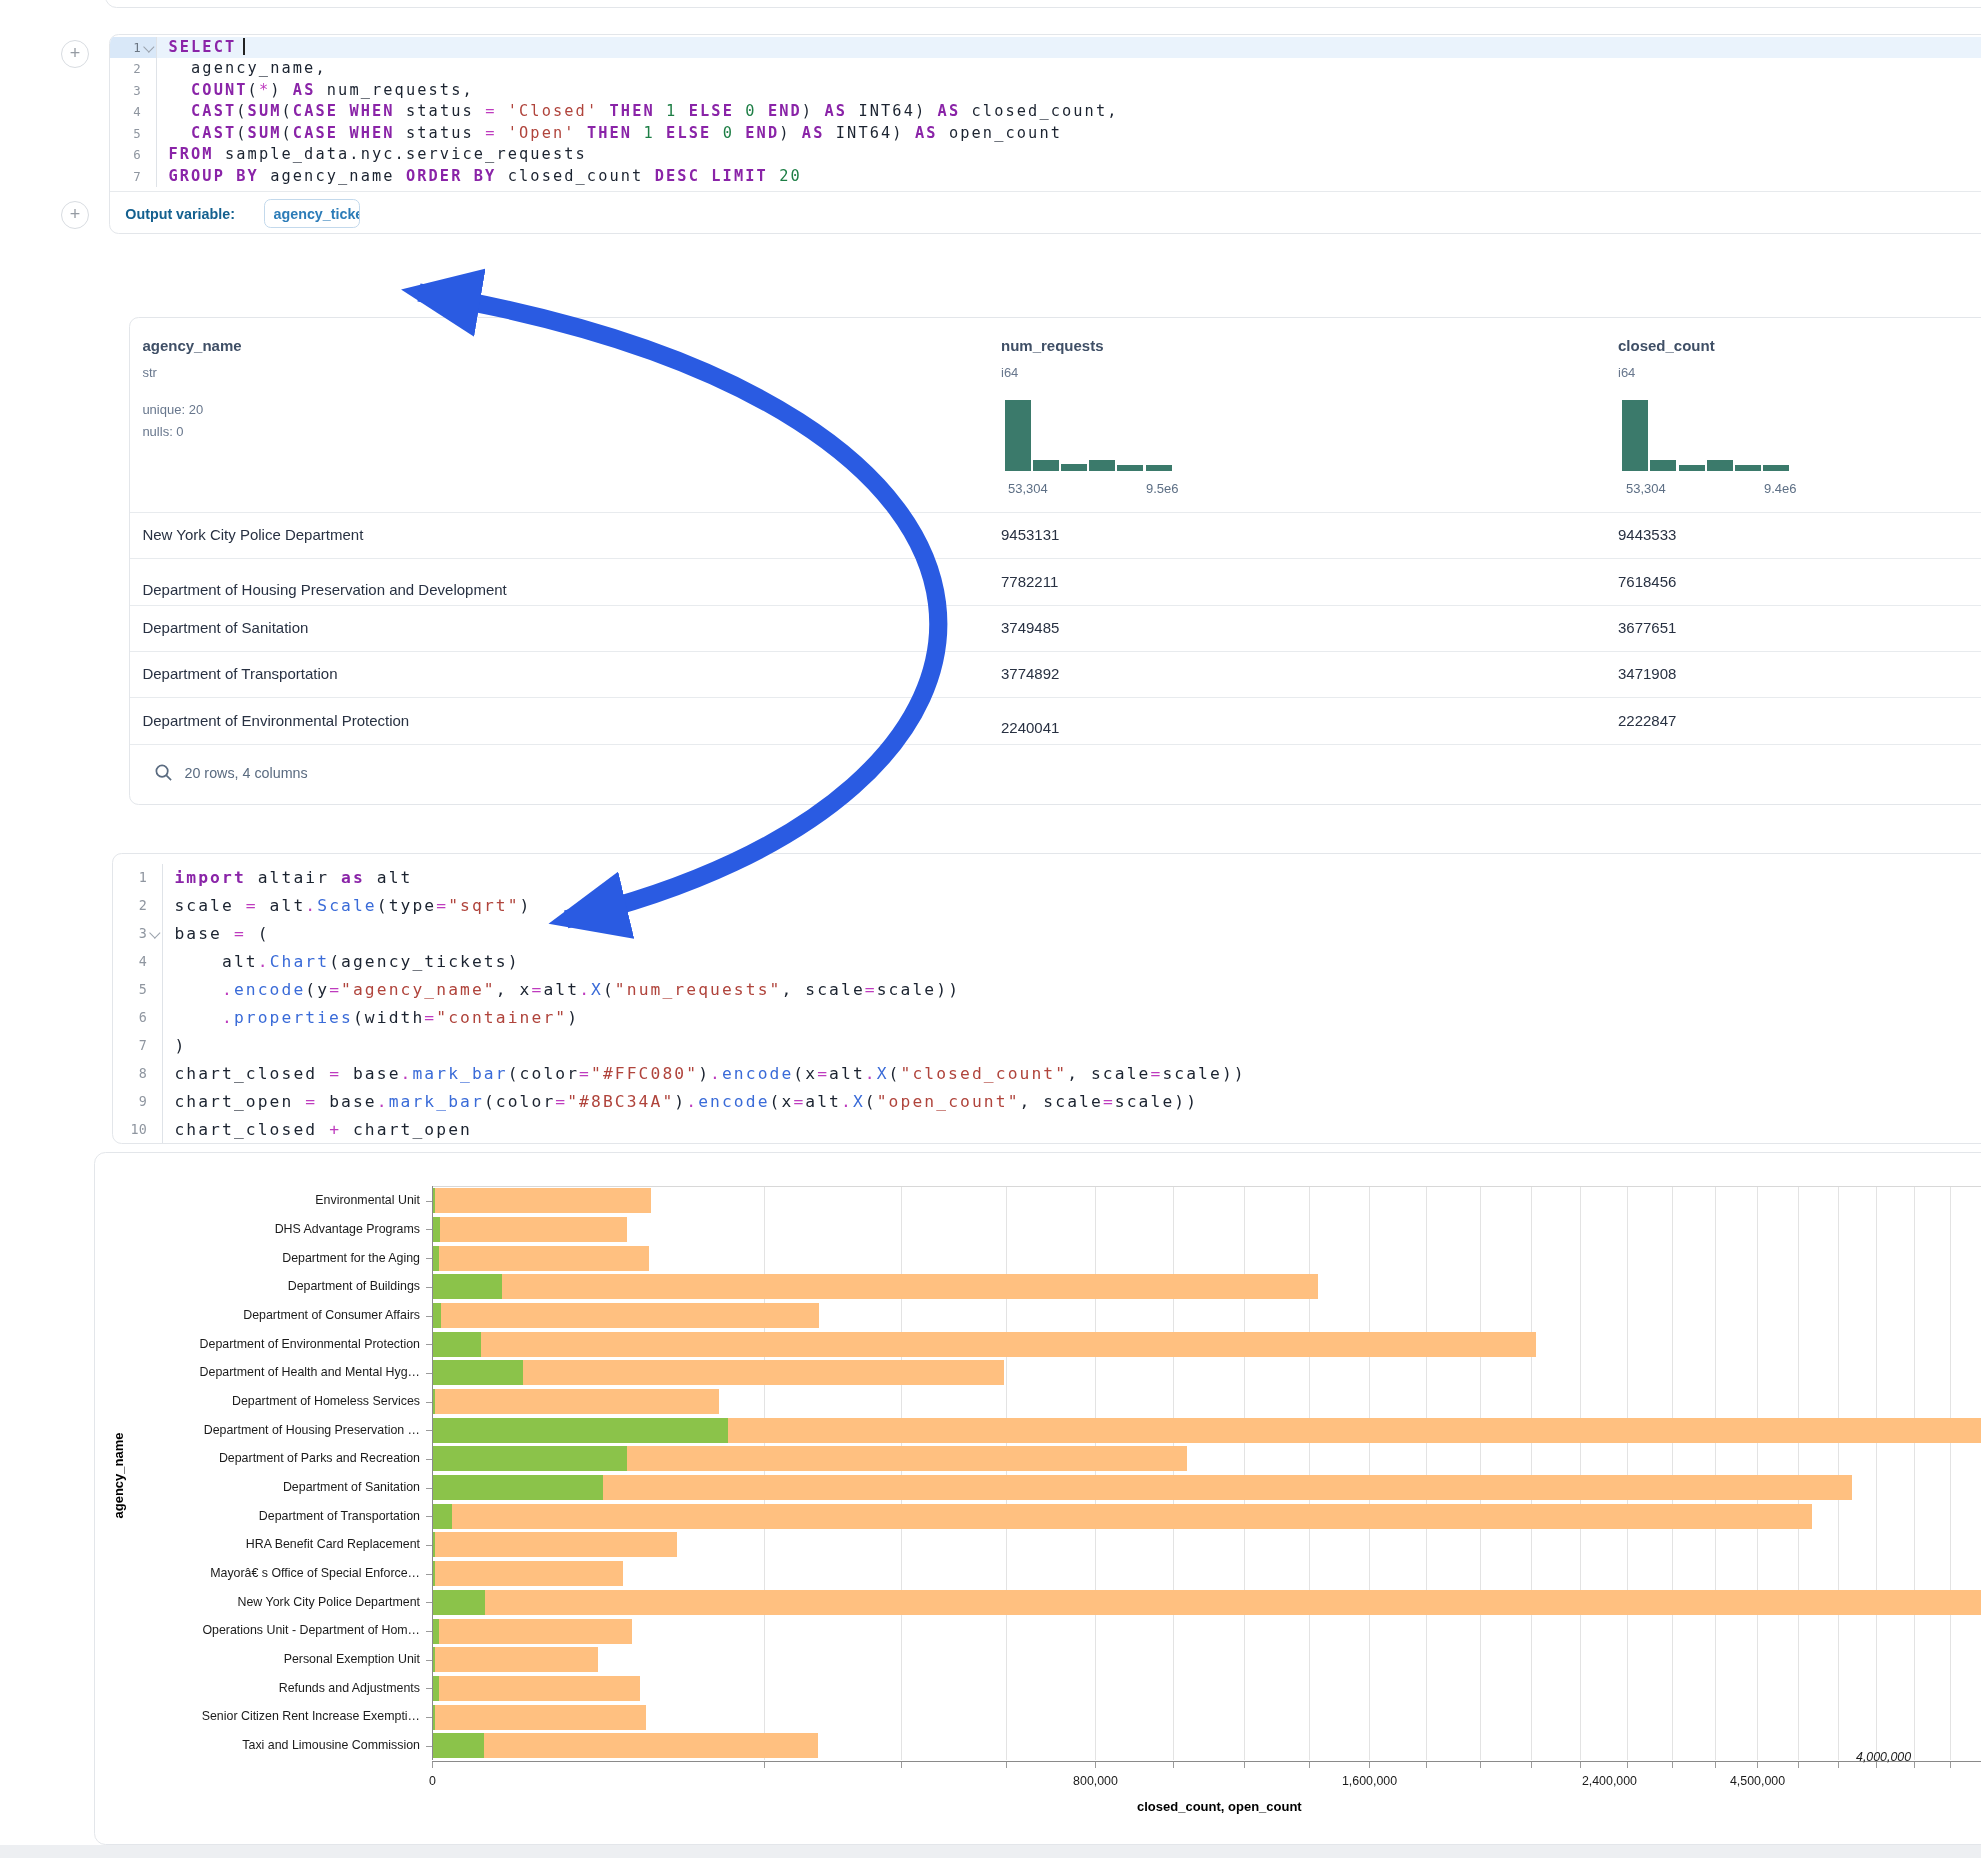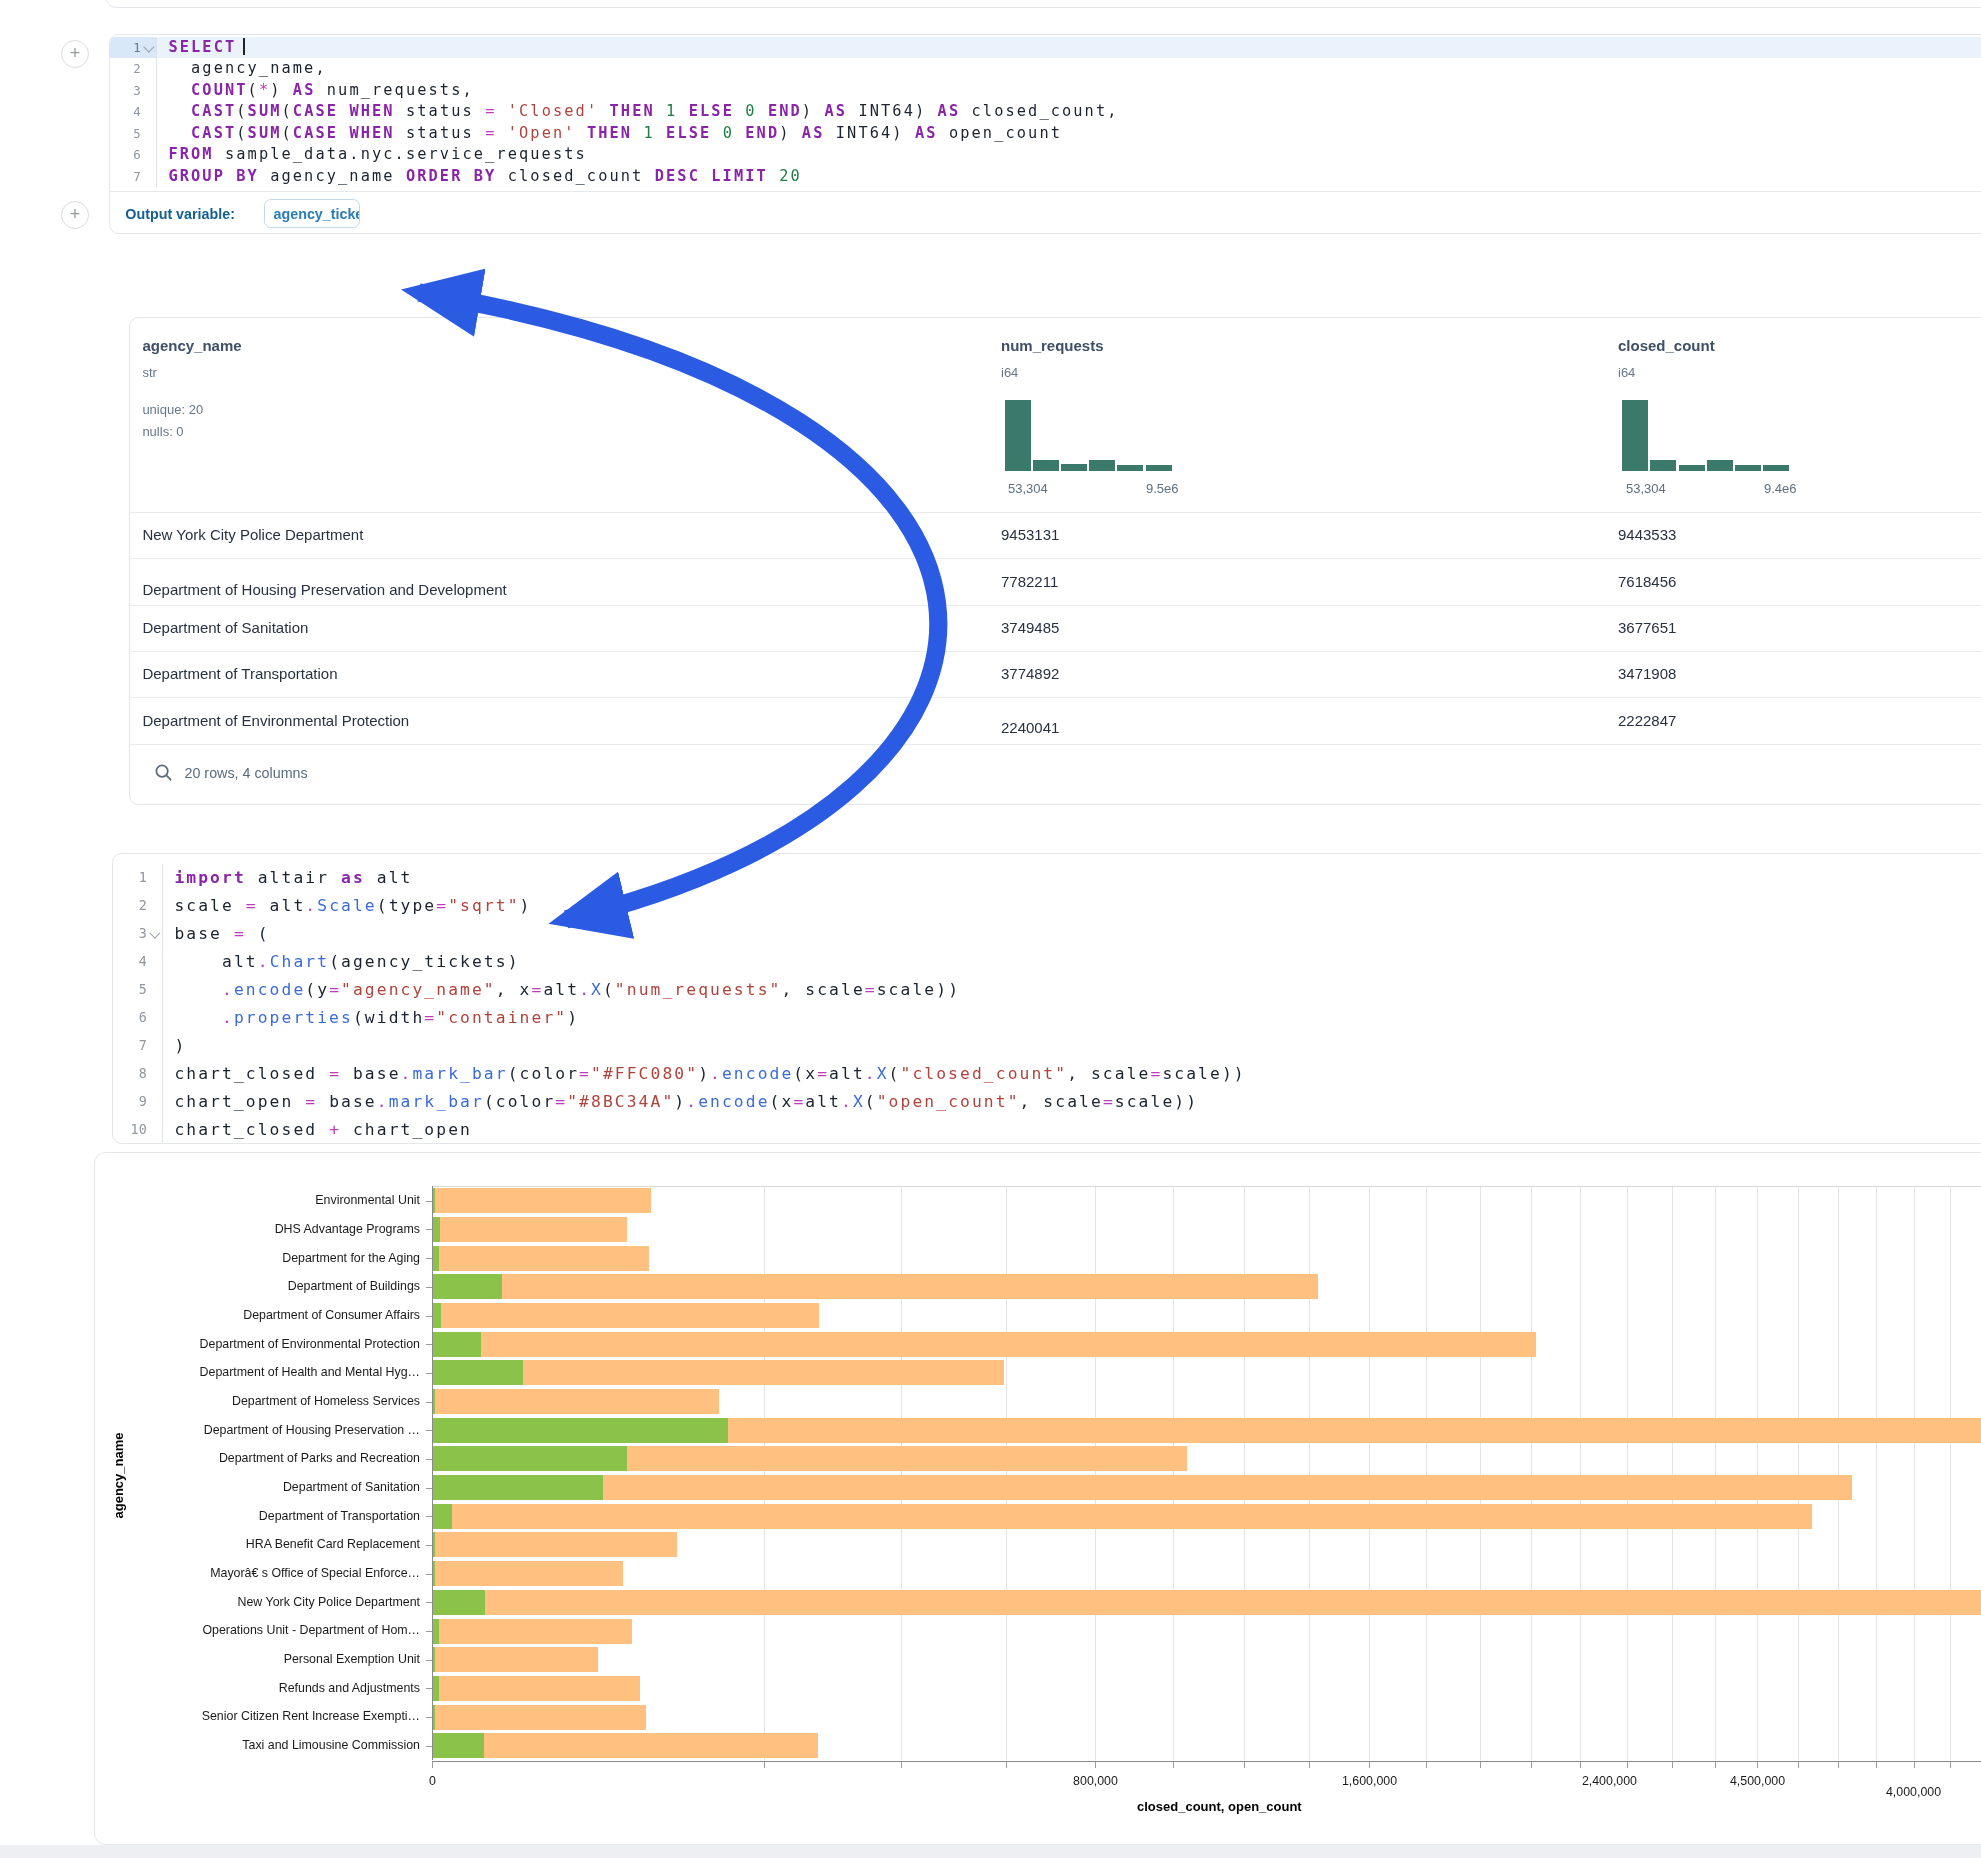--- a/index.html
+++ b/index.html
@@ -343,21 +343,21 @@
         <div class="tick" style="left: 1703px; top: 609px; width: 1px; height: 5.7px;"></div>
         <div class="tick" style="left: 1743px; top: 609px; width: 1px; height: 5.7px;"></div>
         <div class="tick" style="left: 1781px; top: 609px; width: 1px; height: 5.7px;"></div>
         <div class="tick" style="left: 1819px; top: 609px; width: 1px; height: 5.7px;"></div>
         <div class="tick" style="left: 1855px; top: 609px; width: 1px; height: 5.7px;"></div>
         <div class="xlab" style="left: 280px; top: 621px; width: 115px; text-align: center;">0</div>
         <div class="xlab" style="left: 943px; top: 621px; width: 115px; text-align: center;">800,000</div>
         <div class="xlab" style="left: 1217px; top: 621px; width: 115px; text-align: center;">1,600,000</div>
         <div class="xlab" style="left: 1427px; top: 621px; width: 115px; text-align: right;">2,400,000</div>
         <div class="xlab" style="left: 1605px; top: 621px; width: 115px; text-align: center;">4,500,000</div>
-        <div class="xlab" style="left: 1761px; top: 632px; width: 115px; text-align: center;">4,000,000</div>
+        <div class="xlab" style="left: 1761px; top: 597px; width: 115px;  font-style: italic;">4,000,000</div>
         <div class="axis-title" style="left: 1042px; top: 646px;">closed_count, open_count</div>
         <div class="axis-title" style="left: -29px; top: 315px; width: 105px; text-align: center; transform: rotate(-90deg);">agency_name</div>
       </div>
   </div>
 
   <div style="position:absolute;left:0;top:1845px;width:1982px;height:13.4px;background:#edeff2;"></div>
 
   <svg width="1982" height="1858" style="position:absolute;left:0;top:0;pointer-events:none;" viewBox="0 0 2073 1944">
     <defs>
       <marker id="ah" markerWidth="4.6" markerHeight="3.8" refX="3.4" refY="1.9" orient="auto-start-reverse" markerUnits="strokeWidth">

